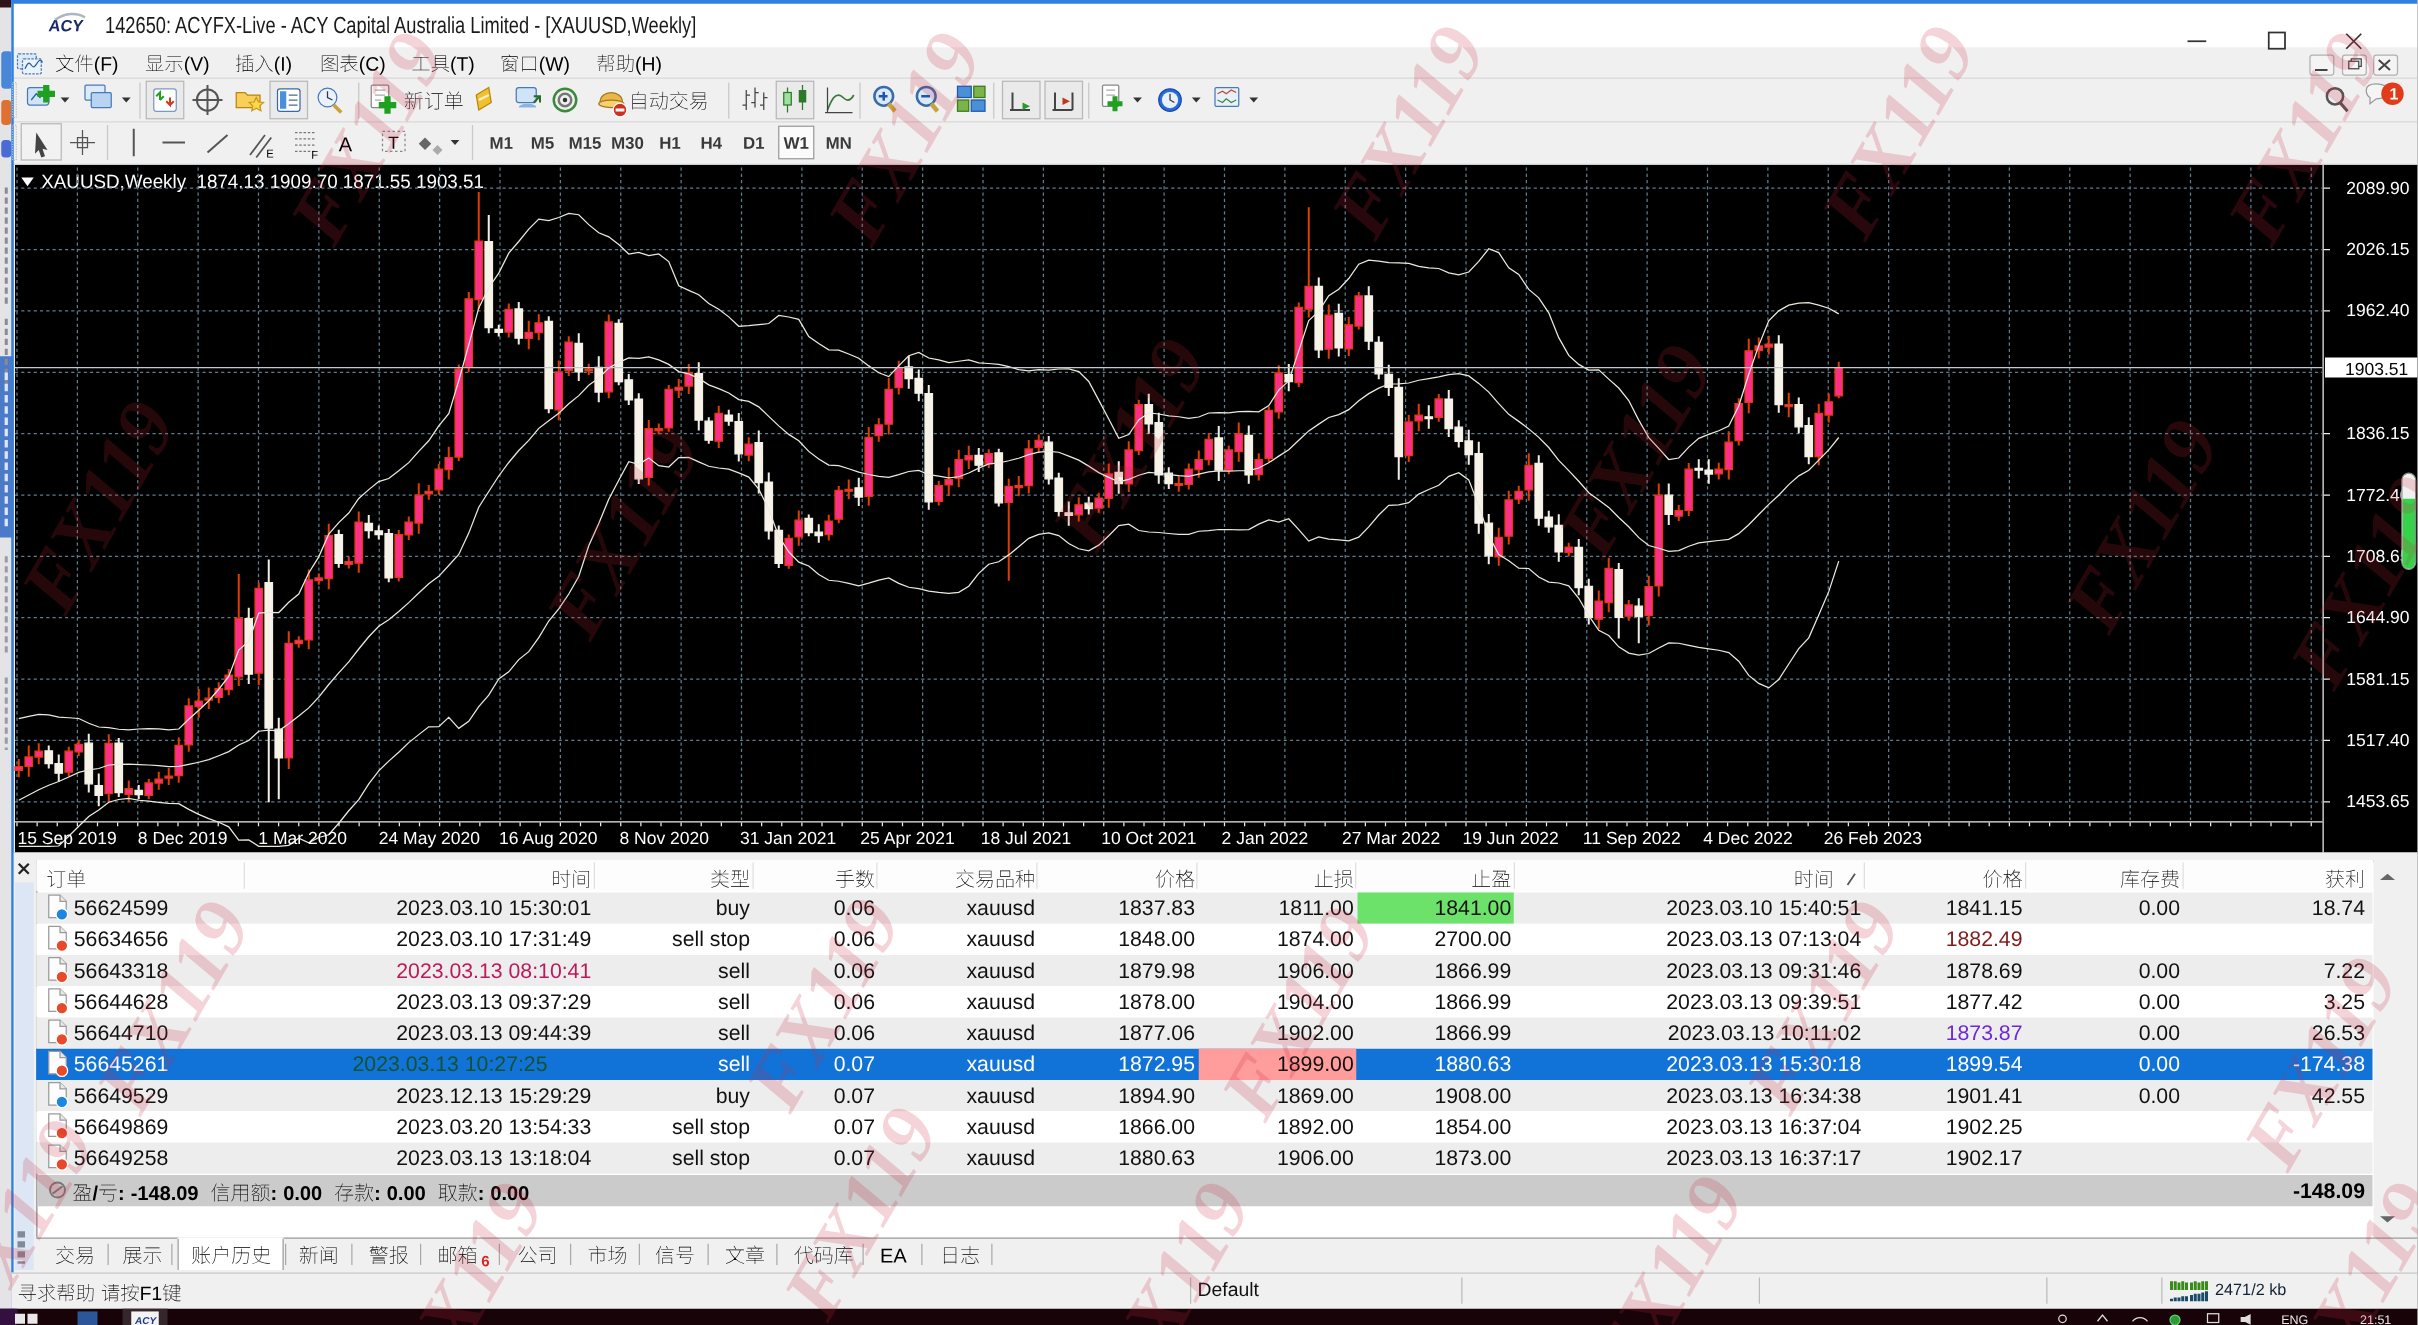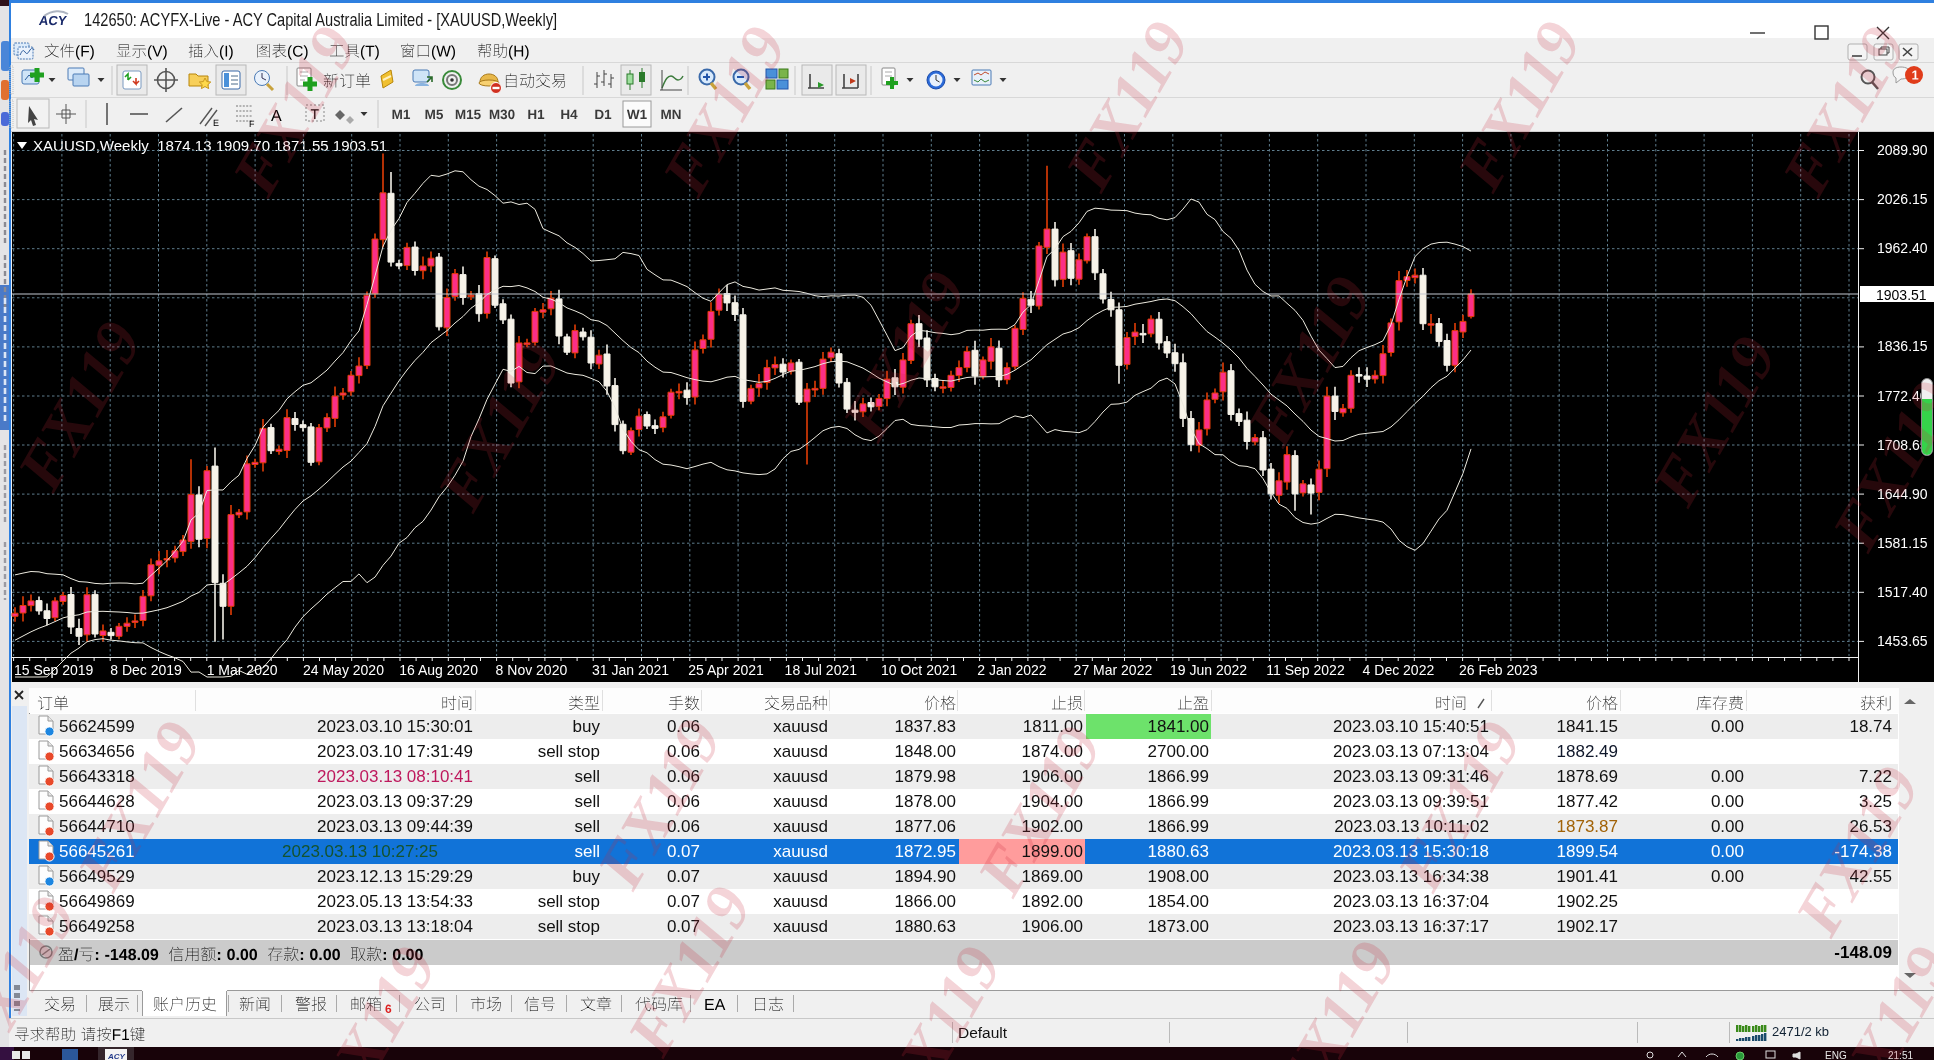--- a/index.html
+++ b/index.html
@@ -66,21 +66,21 @@
   </svg>
 <span class="tc" style="left:59px;top:742px;color:#111">56634656</span>
 <span class="tc tr" style="right:1461px;top:742px;color:#111">2023.03.10 17:31:49</span>
 <span class="tc tr" style="right:1334px;top:742px;color:#111">sell stop</span>
 <span class="tc tr" style="right:1234px;top:742px;color:#111">0.06</span>
 <span class="tc tr" style="right:1106px;top:742px;color:#111">xauusd</span>
 <span class="tc tr" style="right:978px;top:742px;color:#111">1848.00</span>
 <span class="tc tr" style="right:851px;top:742px;color:#111">1874.00</span>
 <span class="tc tr" style="right:725px;top:742px;color:#111">2700.00</span>
 <span class="tc tr" style="right:445px;top:742px;color:#111">2023.03.13 07:13:04</span>
-<span class="tc tr" style="right:316px;top:742px;color:#0f172a">1882.49</span>
+<span class="tc tr" style="right:316px;top:742px;color:#7f1d1d">1882.49</span>
 <div style="position:absolute;left:29px;top:764px;width:1869px;height:25px;background:#ededed"></div>
 <svg style="position:absolute;left:37px;top:765px" width="20" height="22">
     <path d="M2 1h9l5 5v13H2Z" fill="#fdfdfd" stroke="#9a9a9a"></path>
     <path d="M11 1v5h5" fill="#e8e8e8" stroke="#9a9a9a"></path>
     <circle cx="12.5" cy="16.5" r="4.6" fill="#e8492a" stroke="#fff"></circle>
   </svg>
 <span class="tc" style="left:59px;top:767px;color:#111">56643318</span>
 <span class="tc tr" style="right:1461px;top:767px;color:#be185d">2023.03.13 08:10:41</span>
 <span class="tc tr" style="right:1334px;top:767px;color:#111">sell</span>
 <span class="tc tr" style="right:1234px;top:767px;color:#111">0.06</span>
@@ -118,21 +118,21 @@
   </svg>
 <span class="tc" style="left:59px;top:817px;color:#111">56644710</span>
 <span class="tc tr" style="right:1461px;top:817px;color:#111">2023.03.13 09:44:39</span>
 <span class="tc tr" style="right:1334px;top:817px;color:#111">sell</span>
 <span class="tc tr" style="right:1234px;top:817px;color:#111">0.06</span>
 <span class="tc tr" style="right:1106px;top:817px;color:#111">xauusd</span>
 <span class="tc tr" style="right:978px;top:817px;color:#111">1877.06</span>
 <span class="tc tr" style="right:851px;top:817px;color:#111">1902.00</span>
 <span class="tc tr" style="right:725px;top:817px;color:#111">1866.99</span>
 <span class="tc tr" style="right:445px;top:817px;color:#111">2023.03.13 10:11:02</span>
-<span class="tc tr" style="right:316px;top:817px;color:#a16207">1873.87</span>
+<span class="tc tr" style="right:316px;top:817px;color:#6d28d9">1873.87</span>
 <span class="tc tr" style="right:190px;top:817px;color:#111">0.00</span>
 <span class="tc tr" style="right:42px;top:817px;color:#111">26.53</span>
 <div style="position:absolute;left:29px;top:839px;width:1869px;height:25px;background:#1173d8"></div>
 <div style="position:absolute;left:959px;top:839px;width:126px;height:25px;background:#ff9c9c"></div>
 <svg style="position:absolute;left:37px;top:840px" width="20" height="22">
     <path d="M2 1h9l5 5v13H2Z" fill="#fdfdfd" stroke="#9a9a9a"></path>
     <path d="M11 1v5h5" fill="#e8e8e8" stroke="#9a9a9a"></path>
     <circle cx="12.5" cy="16.5" r="4.6" fill="#e8492a" stroke="#fff"></circle>
   </svg>
 <span class="tc" style="left:59px;top:842px;color:#fff">56645261</span>
@@ -165,21 +165,21 @@
 <span class="tc tr" style="right:316px;top:867px;color:#111">1901.41</span>
 <span class="tc tr" style="right:190px;top:867px;color:#111">0.00</span>
 <span class="tc tr" style="right:42px;top:867px;color:#111">42.55</span>
 <div style="position:absolute;left:29px;top:889px;width:1869px;height:25px;background:#ffffff"></div>
 <svg style="position:absolute;left:37px;top:890px" width="20" height="22">
     <path d="M2 1h9l5 5v13H2Z" fill="#fdfdfd" stroke="#9a9a9a"></path>
     <path d="M11 1v5h5" fill="#e8e8e8" stroke="#9a9a9a"></path>
     <circle cx="12.5" cy="16.5" r="4.6" fill="#e8492a" stroke="#fff"></circle>
   </svg>
 <span class="tc" style="left:59px;top:892px;color:#111">56649869</span>
-<span class="tc tr" style="right:1461px;top:892px;color:#111">2023.05.13 13:54:33</span>
+<span class="tc tr" style="right:1461px;top:892px;color:#111">2023.03.20 13:54:33</span>
 <span class="tc tr" style="right:1334px;top:892px;color:#111">sell stop</span>
 <span class="tc tr" style="right:1234px;top:892px;color:#111">0.07</span>
 <span class="tc tr" style="right:1106px;top:892px;color:#111">xauusd</span>
 <span class="tc tr" style="right:978px;top:892px;color:#111">1866.00</span>
 <span class="tc tr" style="right:851px;top:892px;color:#111">1892.00</span>
 <span class="tc tr" style="right:725px;top:892px;color:#111">1854.00</span>
 <span class="tc tr" style="right:445px;top:892px;color:#111">2023.03.13 16:37:04</span>
 <span class="tc tr" style="right:316px;top:892px;color:#111">1902.25</span>
 <div style="position:absolute;left:29px;top:914px;width:1869px;height:25px;background:#ededed"></div>
 <svg style="position:absolute;left:37px;top:915px" width="20" height="22">

